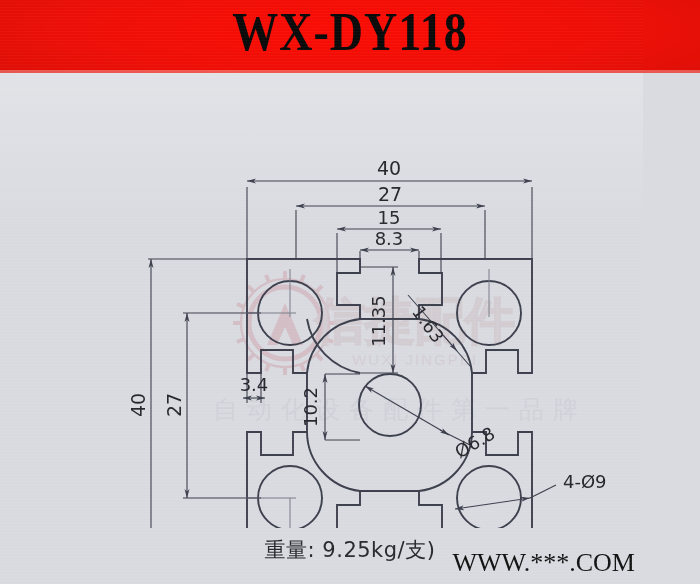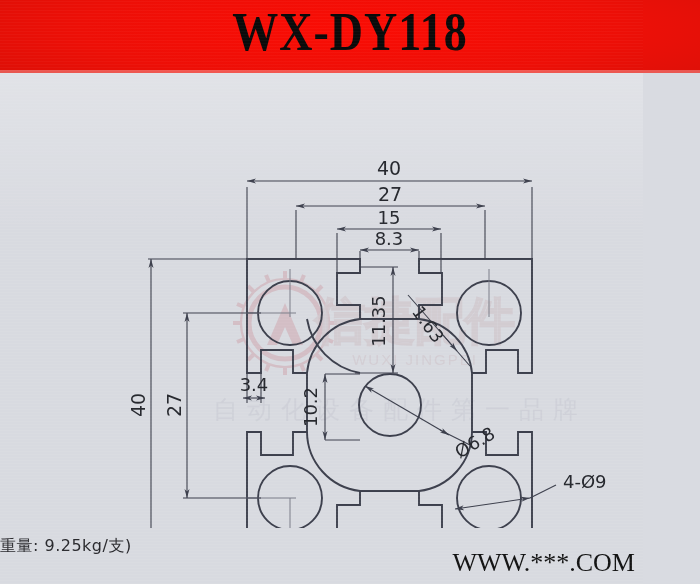--- a/index.html
+++ b/index.html
@@ -67,22 +67,23 @@
     height: 455px;
   }
   #drawing-svg { display: block; }
 
   
   #weight-label {
     position: absolute;
     left: 0;
     top: 536px;
     width: 700px;
+    text-align: center;
     font-family: "DejaVu Sans", sans-serif;
-    font-size: 16px;
+    font-size: 21px;
     color: #2a2a2e;
     letter-spacing: 0.5px;
     white-space: nowrap;
   }
   #site-watermark {
     position: absolute;
     right: 8px;
     top: 548px;
     font-family: "Liberation Serif", serif;
     font-size: 26px;

